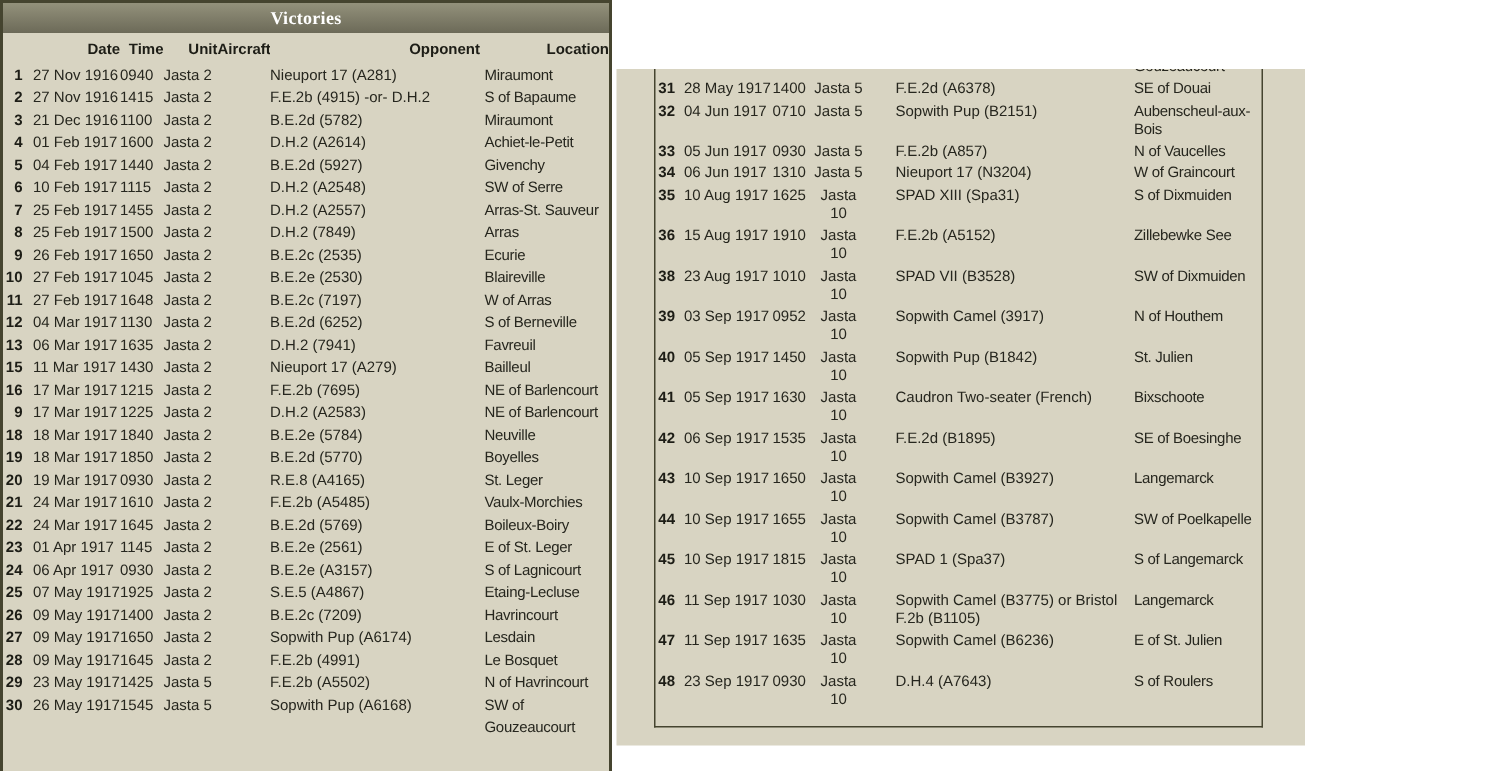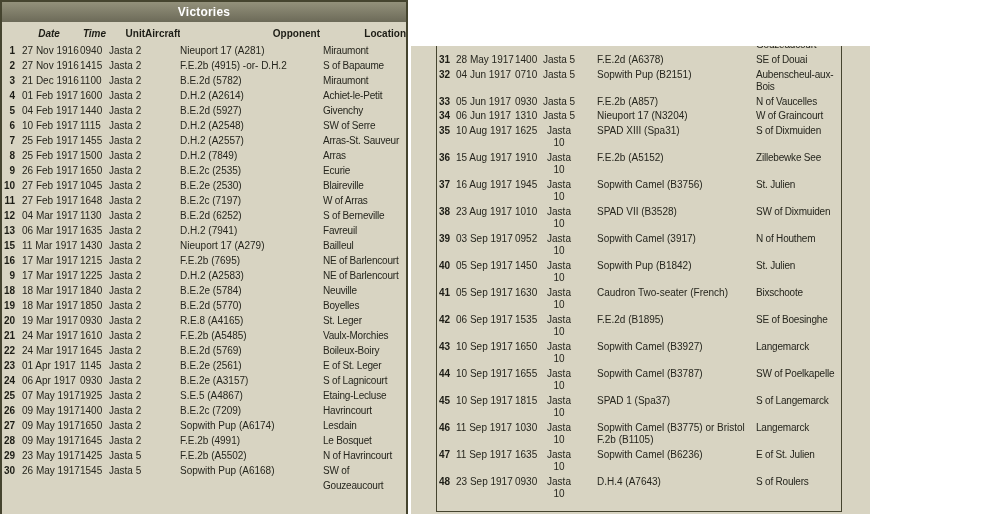--- a/index.html
+++ b/index.html
@@ -3,27 +3,27 @@
 <meta charset="utf-8">
 <style>
   html,body{margin:0;padding:0;background:#fff;}
   body{font-family:"Liberation Sans",sans-serif;}
   .stage{position:relative;width:1000px;height:514px;overflow:hidden;background:#ffffff;}
 
   
   .panel-left{position:absolute;left:0;top:0;width:408px;height:514px;box-sizing:border-box;
     background:#d8d4c2;border:2px solid #45442f;border-bottom:none;}
   .titlebar{height:20px;background:linear-gradient(#93917b,#6c6a58);color:#ffffff;
-    font-size:12px;font-weight:bold;text-align:center;line-height:20px;letter-spacing:.2px;}
+    font-size:12px;font-weight:bold;text-align:center;line-height:20px;letter-spacing:.2px;font-family:Liberation Serif, serif;}
 
   table{border-collapse:collapse;table-layout:fixed;}
   td,th{padding:0;vertical-align:top;overflow:hidden;}
   .ltable{width:404px;margin-top:4px;font-size:10px;line-height:15px;color:#26261e;}
   .ltable th{font-size:10px;font-weight:bold;text-align:right;height:17px;color:#1d1d16;}
-  .ltable th.h-date,.ltable th.h-time{text-align:center;font-style:italic;}
+  .ltable th.h-date,.ltable th.h-time{}
   .c-n{font-weight:bold;text-align:right;padding-right:3px;color:#1d1d16;}
   .c-date{padding-left:4px;white-space:nowrap;}
   .c-time{white-space:nowrap;margin-left:17px;}
   .c-loc{letter-spacing:-0.2px;padding-left:3px;}
 
   
   .panel-right{position:absolute;left:411px;top:46px;width:459px;box-sizing:border-box;
     background:#d8d4c2;padding:0 0 12px 0;}
   .rwrap{margin-left:25px;width:404px;border:1px solid #45442f;border-top:none;padding-bottom:9px;}
   .clip{height:7px;overflow:hidden;}
@@ -394,29 +394,20 @@
             <tr>
               <td class="c-n">36</td>
               <td class="c-date">15 Aug 1917</td>
               <td class="c-time">1910</td>
               <td class="c-unit">Jasta 10</td>
               <td class="c-ac"></td>
               <td class="c-opp">F.E.2b (A5152)</td>
               <td class="c-loc">Zillebewke See</td>
             </tr>
             <tr>
-              <td class="c-n">37</td>
-              <td class="c-date">16 Aug 1917</td>
-              <td class="c-time">1945</td>
-              <td class="c-unit">Jasta 10</td>
-              <td class="c-ac"></td>
-              <td class="c-opp">Sopwith Camel (B3756)</td>
-              <td class="c-loc">St. Julien</td>
-            </tr>
-            <tr>
               <td class="c-n">38</td>
               <td class="c-date">23 Aug 1917</td>
               <td class="c-time">1010</td>
               <td class="c-unit">Jasta 10</td>
               <td class="c-ac"></td>
               <td class="c-opp">SPAD VII (B3528)</td>
               <td class="c-loc">SW of Dixmuiden</td>
             </tr>
             <tr>
               <td class="c-n">39</td>

